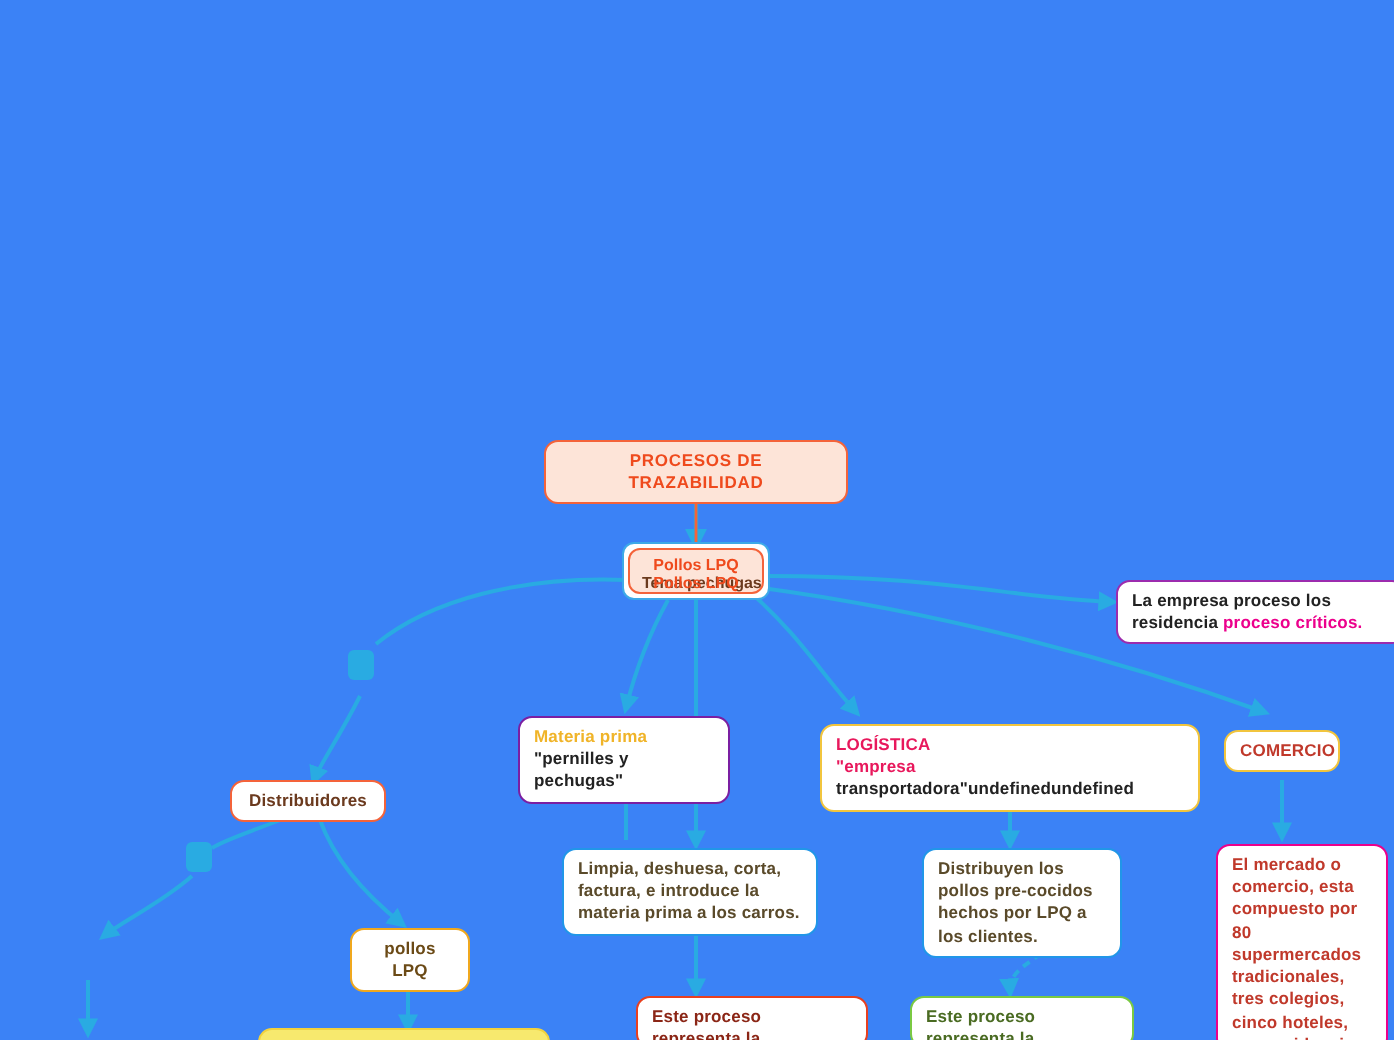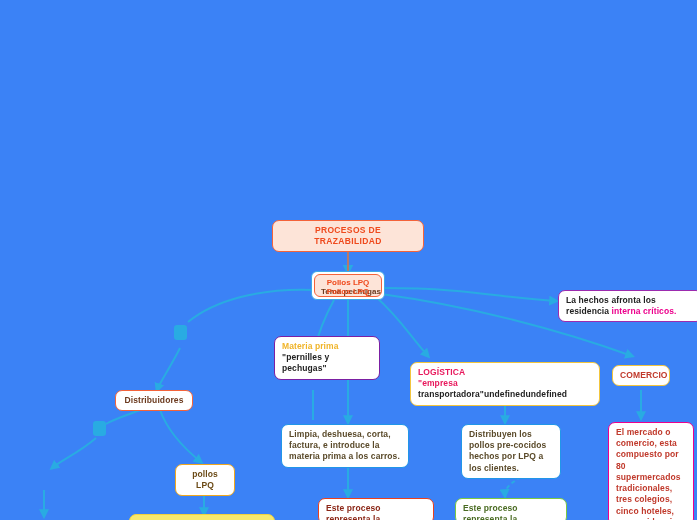--- a/index.html
+++ b/index.html
@@ -202,27 +202,27 @@
     <div class="stack-line">
       <span class="t-orange">Pollos LPQ</span>
     </div>
     <div class="stack-line">
       <span class="t-brown">Tema pechugas</span>
       <span class="t-orange">Pollos LPQ</span>
     </div>
   </div>
 
   <div class="node n-purple2" style="left:558px; top:290px; width:145px;">
-    <div class="t-dark">La hechos afronta los</div>
+    <div class="t-dark">La empresa proceso los</div>
     <div>
-      <span class="t-dark">residencia </span><span class="t-magenta">interna críticos.</span>
+      <span class="t-dark">residencia </span><span class="t-magenta">proceso críticos.</span>
     </div>
   </div>
 
-  <div class="node n-purple" style="left:259px; top:336px; width:106px;margin-left:15px;">
+  <div class="node n-purple" style="left:259px; top:358px; width:106px;">
     <div class="t-gold">Materia prima</div>
     <div class="t-dark">"pernilles y pechugas"</div>
   </div>
 
   <div class="node n-yellow" style="left:410px; top:362px; width:190px;">
     <div class="t-crimson">LOGÍSTICA</div>
     <div class="t-crimson">"empresa</div>
     <div class="t-dark">transportadora"undefinedundefined</div>
   </div>
 

